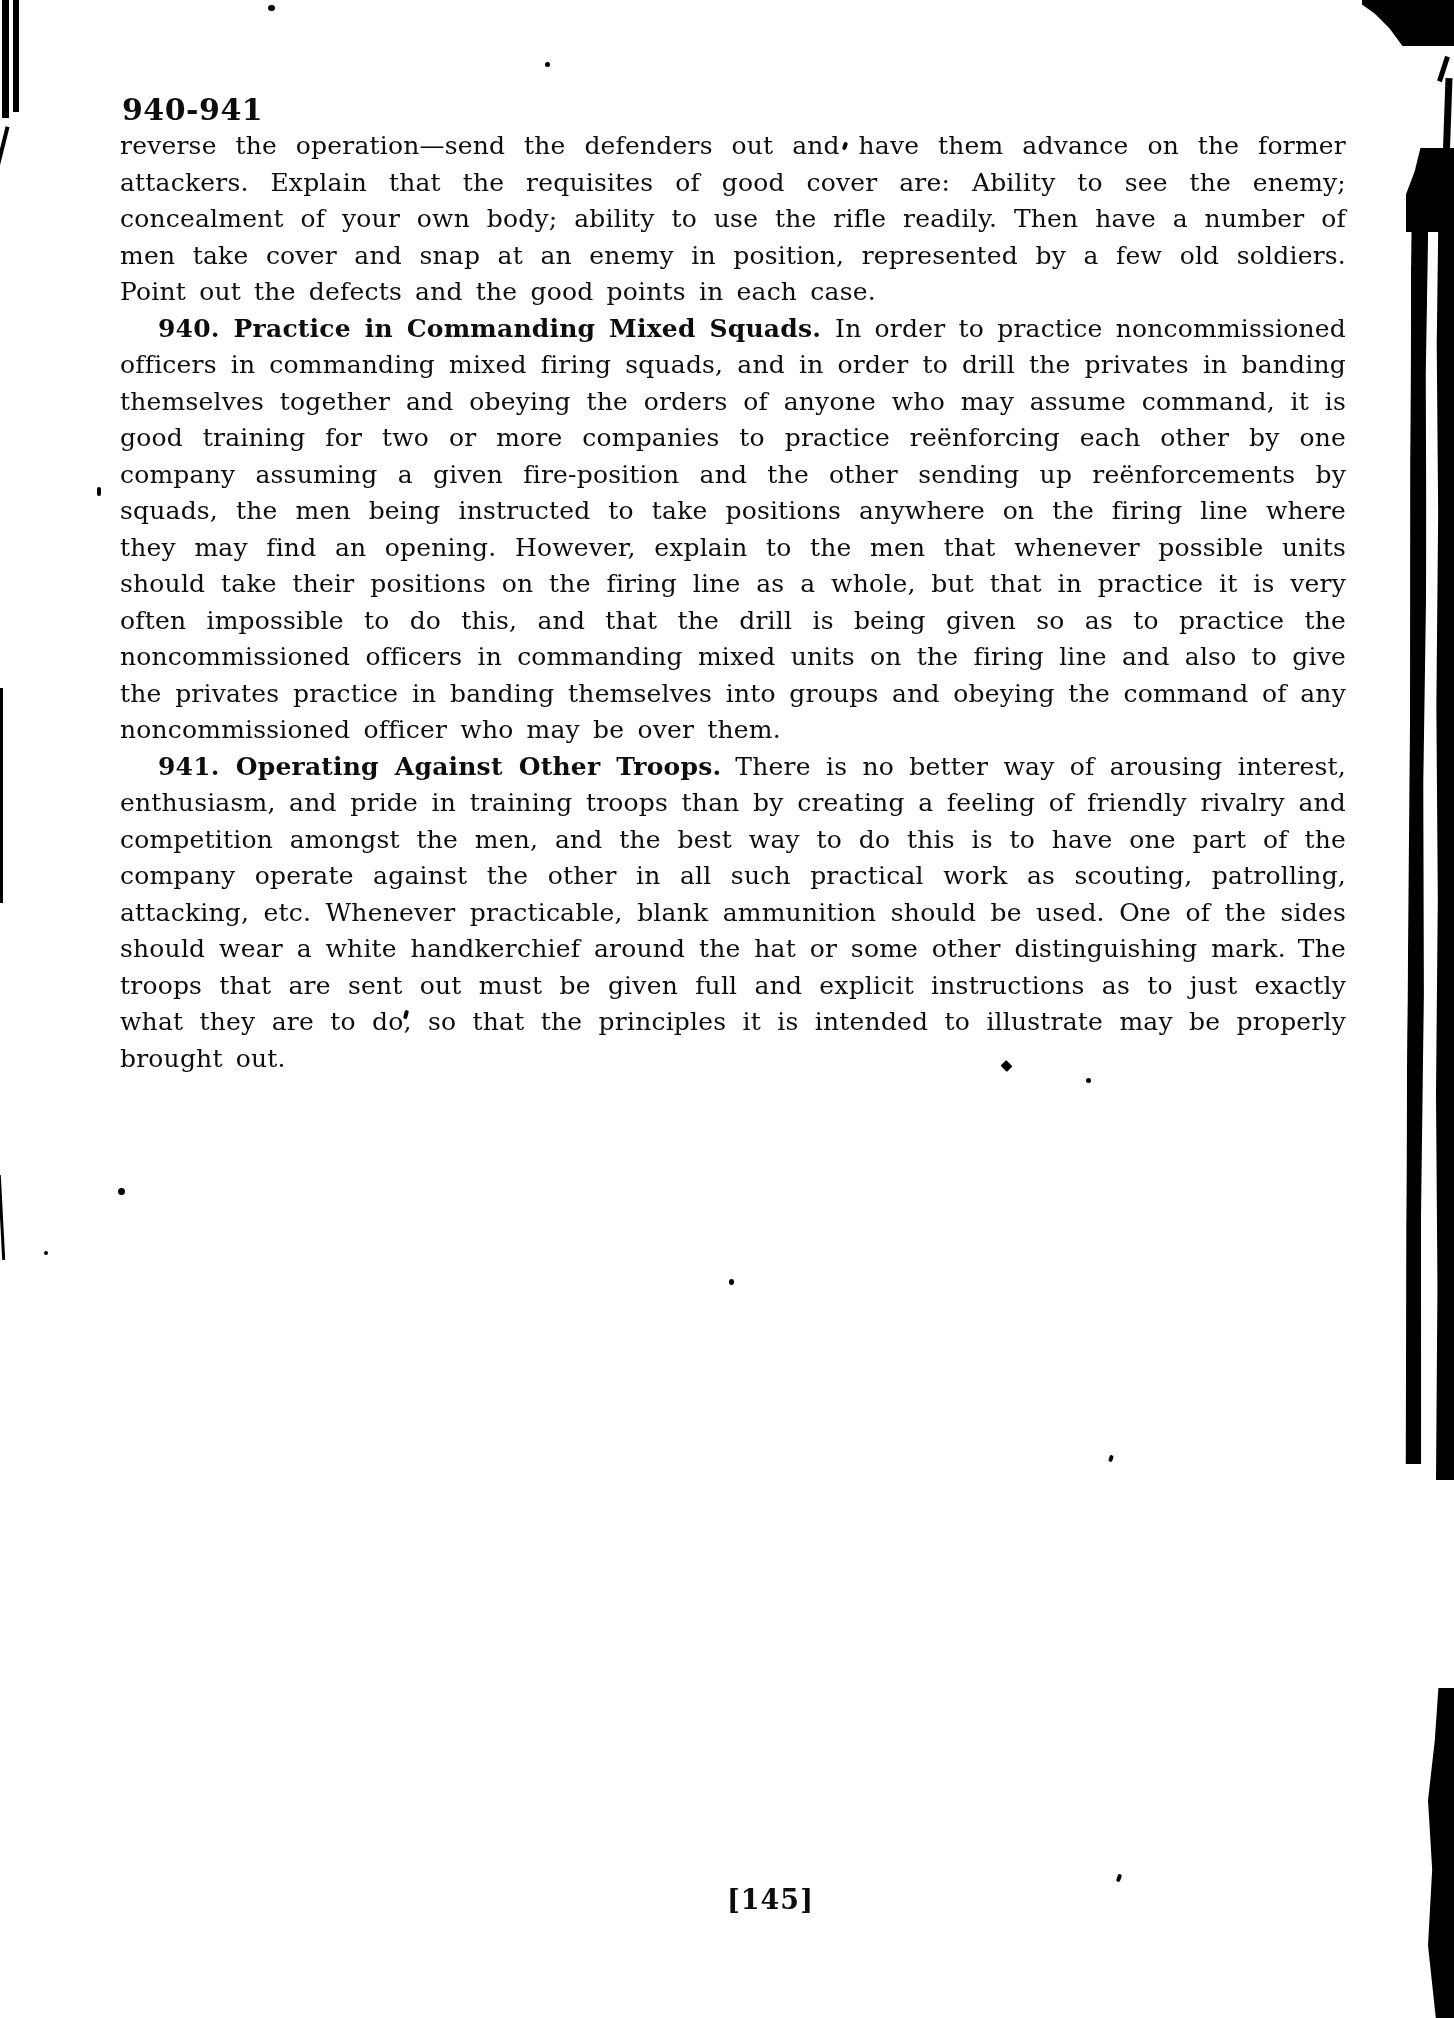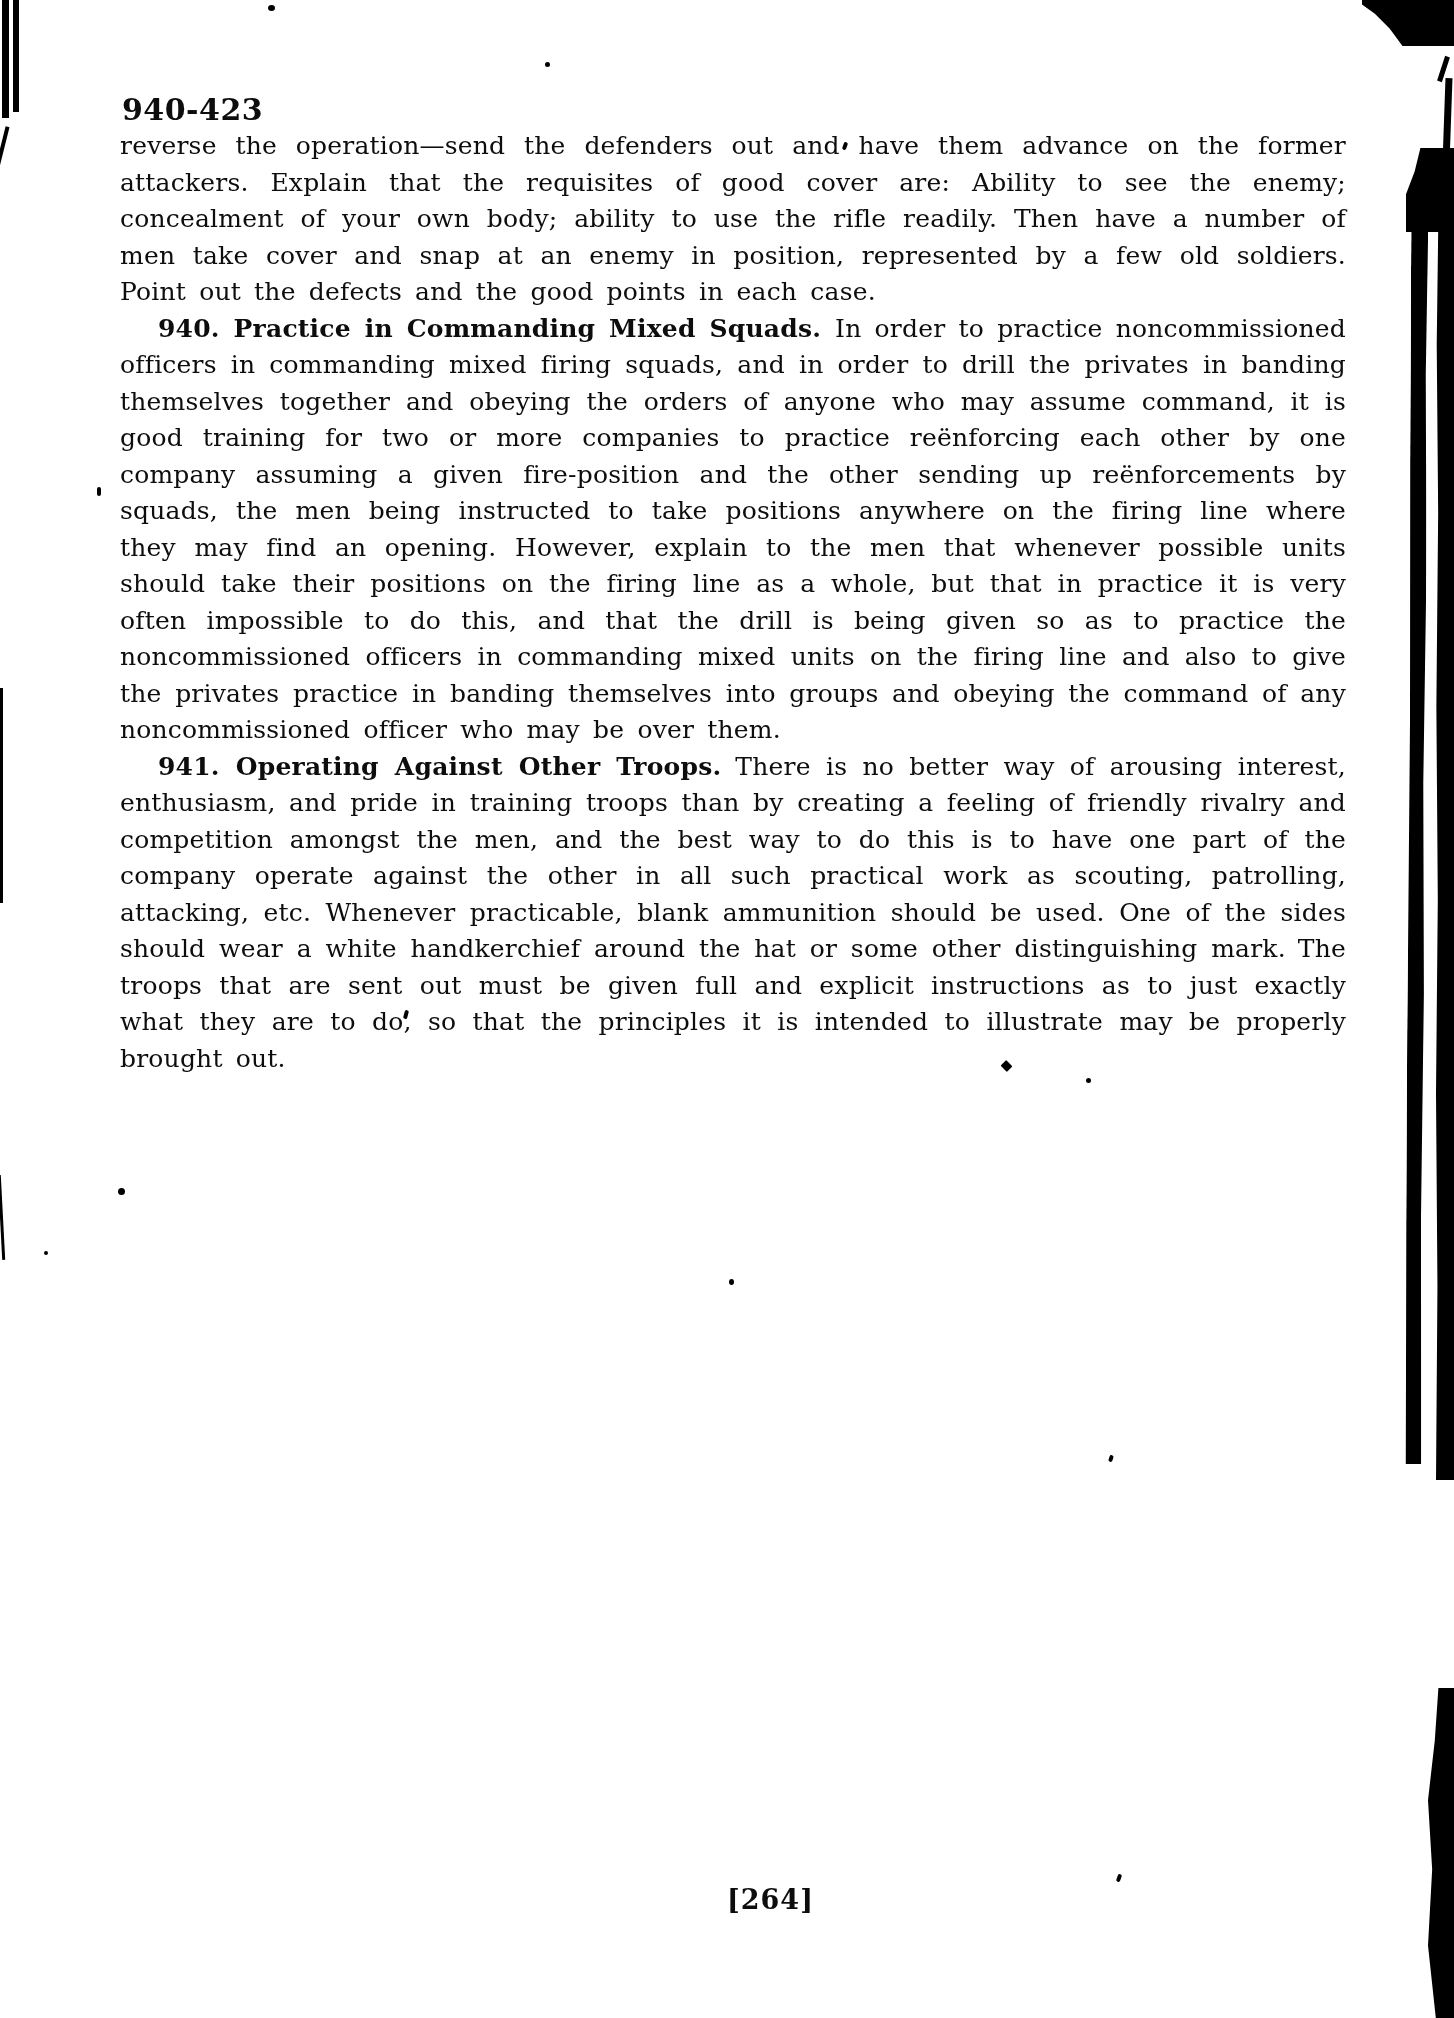--- a/index.html
+++ b/index.html
@@ -99,27 +99,27 @@
   <div class="speck s4"></div>
   <div class="speck s5"></div>
   <div class="speck s6"></div>
   <div class="speck s7"></div>
   <div class="speck s8"></div>
   <div class="speck s9"></div>
   <div class="speck s10"></div>
   <div class="speck s11"></div>
   <div class="speck s12"></div>
 
-  <div class="page-header">940-423</div>
+  <div class="page-header">940-941</div>
 
   <div class="text-column">
 
     <p><span>reverse the operation—send the defenders out and have them advance on the former attackers. Explain that the requisites of good cover are: Ability to see the enemy; concealment of your own body; ability to use the rifle readily. Then have a number of men take cover and snap at an enemy in position, represented by a few old soldiers. Point out the defects and the good points in each case.</span></p>
 
     <p class="indent"><span class="lead">940. Practice in Commanding Mixed Squads.</span><span>In order to practice noncommissioned officers in commanding mixed firing squads, and in order to drill the privates in banding themselves together and obeying the orders of anyone who may assume command, it is good training for two or more companies to practice reënforcing each other by one company assuming a given fire-position and the other sending up reënforcements by squads, the men being instructed to take positions anywhere on the firing line where they may find an opening. However, explain to the men that whenever possible units should take their positions on the firing line as a whole, but that in practice it is very often impossible to do this, and that the drill is being given so as to practice the noncommissioned officers in commanding mixed units on the firing line and also to give the privates practice in banding themselves into groups and obeying the command of any noncommissioned officer who may be over them.</span></p>
 
     <p class="indent"><span class="lead">941. Operating Against Other Troops.</span><span>There is no better way of arousing interest, enthusiasm, and pride in training troops than by creating a feeling of friendly rivalry and competition amongst the men, and the best way to do this is to have one part of the company operate against the other in all such practical work as scouting, patrolling, attacking, etc. Whenever practicable, blank ammunition should be used. One of the sides should wear a white handkerchief around the hat or some other distinguishing mark.</span><span class="bold-tail">The troops that are sent out must be given full and explicit instructions as to just exactly what they are to do, so that the principles it is intended to illustrate may be properly brought out.</span></p>
 
   </div>
 
-  <div class="page-footer">[264]</div>
+  <div class="page-footer">[145]</div>
 
 </div>
 
 </body></html>

